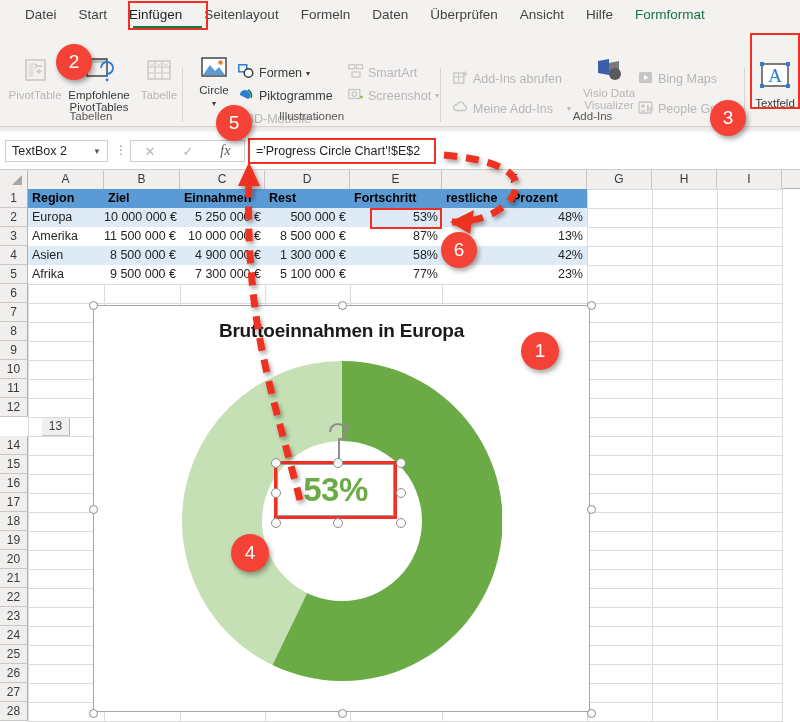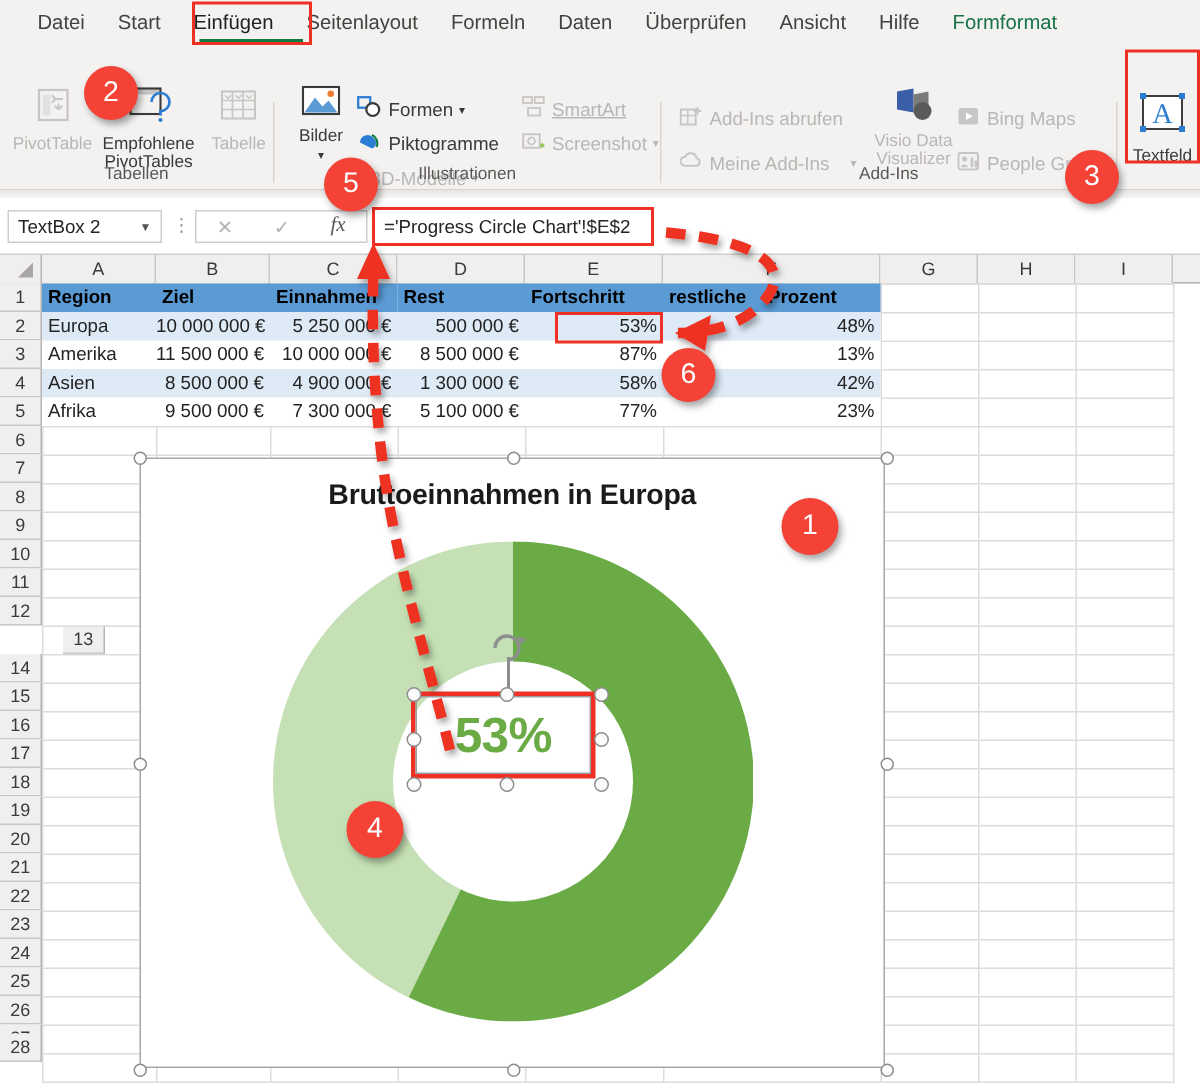--- a/index.html
+++ b/index.html
@@ -264,21 +264,21 @@
   <div class="grp-label" style="left:0px; width:182px;">Tabellen</div>
 
   <div class="ribbon-btn-big enabled" style="left:192px; top:26px; width:44px;">
     <span class="icoslot">
       <svg width="30" height="25" viewBox="0 0 30 25">
         <rect x="3" y="2" width="24" height="18" fill="#ffffff" stroke="#3b3a39" stroke-width="1.4"></rect>
         <path d="M4 19 L11 9 L16 15 L20 11 L26 19 Z" fill="#5b9bd5"></path>
         <circle cx="21.5" cy="6.5" r="2.2" fill="#ed7d31"></circle>
       </svg>
     </span><br>
-    <span>Bilder</span><br>
+    <span>Circle</span><br>
     <span class="chev">▾</span>
   </div>
 
   <div class="ribbon-btn-small enabled" style="left:238px; top:34px;">
     <span class="icoslot">
       <svg width="17" height="15" viewBox="0 0 17 15">
         <rect x="0.8" y="0.8" width="8" height="7" fill="none" stroke="#2b7cd3" stroke-width="1.5"></rect>
         <circle cx="10.5" cy="9" r="4.3" fill="#ffffff" stroke="#3b3a39" stroke-width="1.5"></circle>
       </svg>
     </span>
@@ -300,21 +300,21 @@
     <span class="icoslot">
       <svg width="15" height="14" viewBox="0 0 15 14">
         <path d="M7.5 1 L13.5 4.3 L13.5 10 L7.5 13.3 L1.5 10 L1.5 4.3 Z" fill="none" stroke="#c8c6c4" stroke-width="1.3"></path>
         <path d="M1.5 4.3 L7.5 7.4 L13.5 4.3 M7.5 7.4 L7.5 13.3" fill="none" stroke="#c8c6c4" stroke-width="1"></path>
       </svg>
     </span>
     <span>3D-Modelle</span>
     <span class="chev">▾</span>
   </div>
 
-  <div class="ribbon-btn-small" style="left:348px; top:34px;text-decoration:underline;">
+  <div class="ribbon-btn-small" style="left:348px; top:34px;">
     <span class="icoslot">
       <svg width="16" height="14" viewBox="0 0 16 14">
         <rect x="0.7" y="0.7" width="6" height="4" fill="none" stroke="#c8c6c4" stroke-width="1.2"></rect>
         <rect x="8.5" y="0.7" width="6" height="4" fill="none" stroke="#c8c6c4" stroke-width="1.2"></rect>
         <rect x="4" y="8" width="8" height="5" fill="none" stroke="#c8c6c4" stroke-width="1.2"></rect>
       </svg>
     </span>
     <span>SmartArt</span>
   </div>
 
@@ -459,21 +459,21 @@
       <div class="rowhdr" style="top: 342px;">18</div>
       <div class="rowhdr" style="top: 361px;">19</div>
       <div class="rowhdr" style="top: 380px;">20</div>
       <div class="rowhdr" style="top: 399px;">21</div>
       <div class="rowhdr" style="top: 418px;">22</div>
       <div class="rowhdr" style="top: 437px;">23</div>
       <div class="rowhdr" style="top: 456px;">24</div>
       <div class="rowhdr" style="top: 475px;">25</div>
       <div class="rowhdr" style="top: 494px;">26</div>
       <div class="rowhdr" style="top: 513px;">27</div>
-      <div class="rowhdr" style="top: 519px;">28</div>
+      <div class="rowhdr" style="top: 532px;">28</div>
     </div>
   <div id="vlines">
       <div class="gline-v" style="left: 28px; top: 19px; height: 533px;"></div>
       <div class="gline-v" style="left: 104px; top: 19px; height: 533px;"></div>
       <div class="gline-v" style="left: 180px; top: 19px; height: 533px;"></div>
       <div class="gline-v" style="left: 265px; top: 19px; height: 533px;"></div>
       <div class="gline-v" style="left: 350px; top: 19px; height: 533px;"></div>
       <div class="gline-v" style="left: 442px; top: 19px; height: 533px;"></div>
       <div class="gline-v" style="left: 587px; top: 19px; height: 533px;"></div>
       <div class="gline-v" style="left: 652px; top: 19px; height: 533px;"></div>

